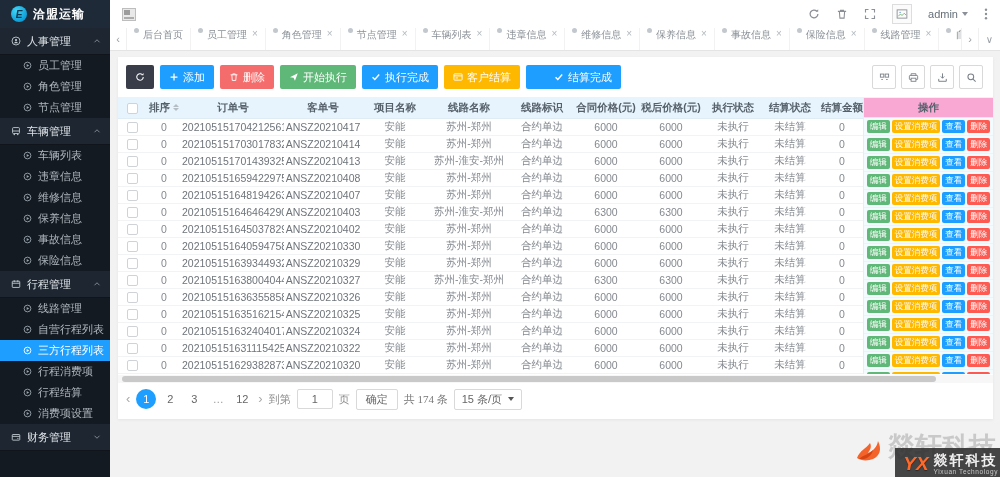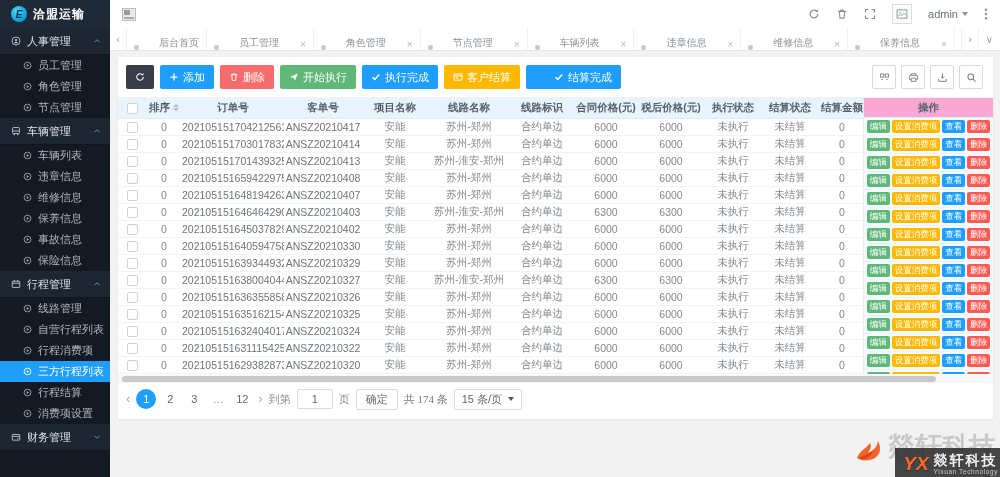--- a/index.html
+++ b/index.html
@@ -41,21 +41,21 @@
   .caret { width:0; height:0; border-left:3.5px solid transparent; border-right:3.5px solid transparent;
     border-top:4px solid #8b9096; }
 
   
   .tabbar { position:absolute; left:110px; top:28px; right:0; height:23px; background:#fff;
     border-bottom:1px solid #e4e4e4; display:flex; align-items:stretch; }
   .tab-arrow { width:17px; flex:none; display:flex; align-items:center; justify-content:center;
     color:#9aa0a6; font-size:11px; cursor:pointer; border-right:1px solid #f0f0f0; }
   .tab-arrow.right { border-right:none; border-left:1px solid #f0f0f0; }
   .tabs { display:flex; flex:1; overflow:hidden; }
-  .tab { display:flex; align-items:flex-end; gap:20px; padding:0 7px; font-size:10px; color:#8a9097;
+  .tab { display:flex; align-items:flex-start; gap:4px; padding:0 7px; font-size:10px; color:#8a9097;
     border-right:1px solid #f2f2f2; white-space:nowrap; flex:none; cursor:pointer; }
   .tab .dot { width:5px; height:5px; border-radius:50%; background:#c2c8cd; flex:none; }
   .tab .x { font-size:10px; color:#b3b9be; margin-left:1px; cursor:pointer; }
   .tab-dd { width:22px; flex:none; display:flex; align-items:center; justify-content:center;
     color:#9aa0a6; font-size:10px; border-left:1px solid #f0f0f0; cursor:pointer; }
 
   
   .content { position:absolute; left:110px; top:51px; right:0; bottom:0; background:#f2f2f2; padding:6px 7px 0 8px; }
   .card { background:#fff; box-shadow:0 1px 3px rgba(0,0,0,.06); }
 
@@ -269,37 +269,37 @@
       </div>
       <div class="side-item">
         <span class="icon">
           <svg viewBox="0 0 16 16">
             <circle cx="8" cy="8" r="6" stroke="currentColor" fill="none" stroke-width="1.6"></circle>
             <path d="M6.5 5.5 11 8l-4.5 2.5z" fill="currentColor"></path>
           </svg>
         </span>
         <span>自营行程列表</span>
       </div>
+      <div class="side-item active">
+        <span class="icon">
+          <svg viewBox="0 0 16 16">
+            <circle cx="8" cy="8" r="6" stroke="currentColor" fill="none" stroke-width="1.6"></circle>
+            <path d="M6.5 5.5 11 8l-4.5 2.5z" fill="currentColor"></path>
+          </svg>
+        </span>
+        <span>三方行程列表</span>
+      </div>
       <div class="side-item">
         <span class="icon">
           <svg viewBox="0 0 16 16">
             <circle cx="8" cy="8" r="6" stroke="currentColor" fill="none" stroke-width="1.6"></circle>
             <path d="M6.5 5.5 11 8l-4.5 2.5z" fill="currentColor"></path>
           </svg>
         </span>
         <span>行程消费项</span>
-      </div>
-      <div class="side-item active">
-        <span class="icon">
-          <svg viewBox="0 0 16 16">
-            <circle cx="8" cy="8" r="6" stroke="currentColor" fill="none" stroke-width="1.6"></circle>
-            <path d="M6.5 5.5 11 8l-4.5 2.5z" fill="currentColor"></path>
-          </svg>
-        </span>
-        <span>三方行程列表</span>
       </div>
       <div class="side-item">
         <span class="icon">
           <svg viewBox="0 0 16 16">
             <circle cx="8" cy="8" r="6" stroke="currentColor" fill="none" stroke-width="1.6"></circle>
             <path d="M6.5 5.5 11 8l-4.5 2.5z" fill="currentColor"></path>
           </svg>
         </span>
         <span>行程结算</span>
       </div>

